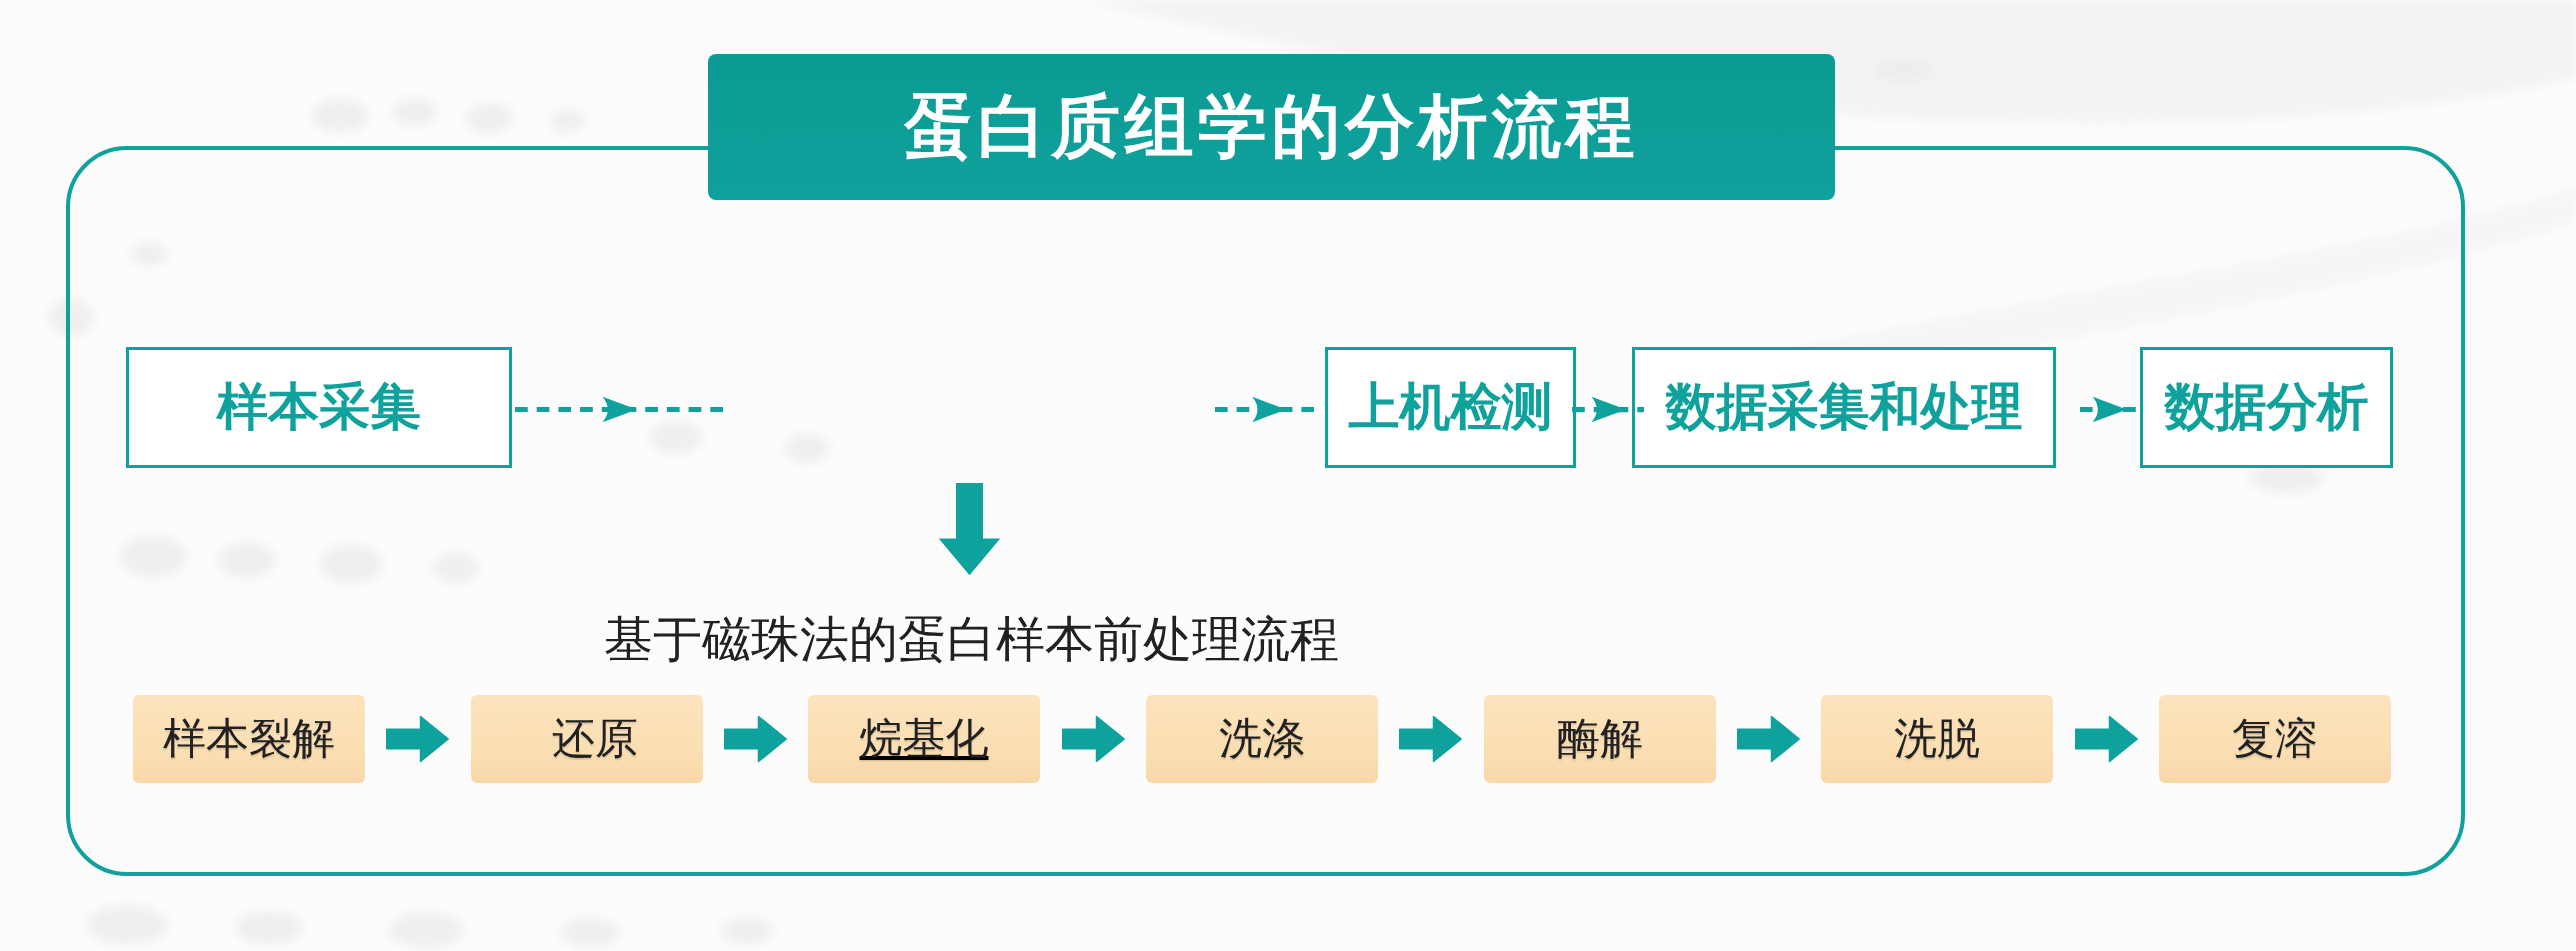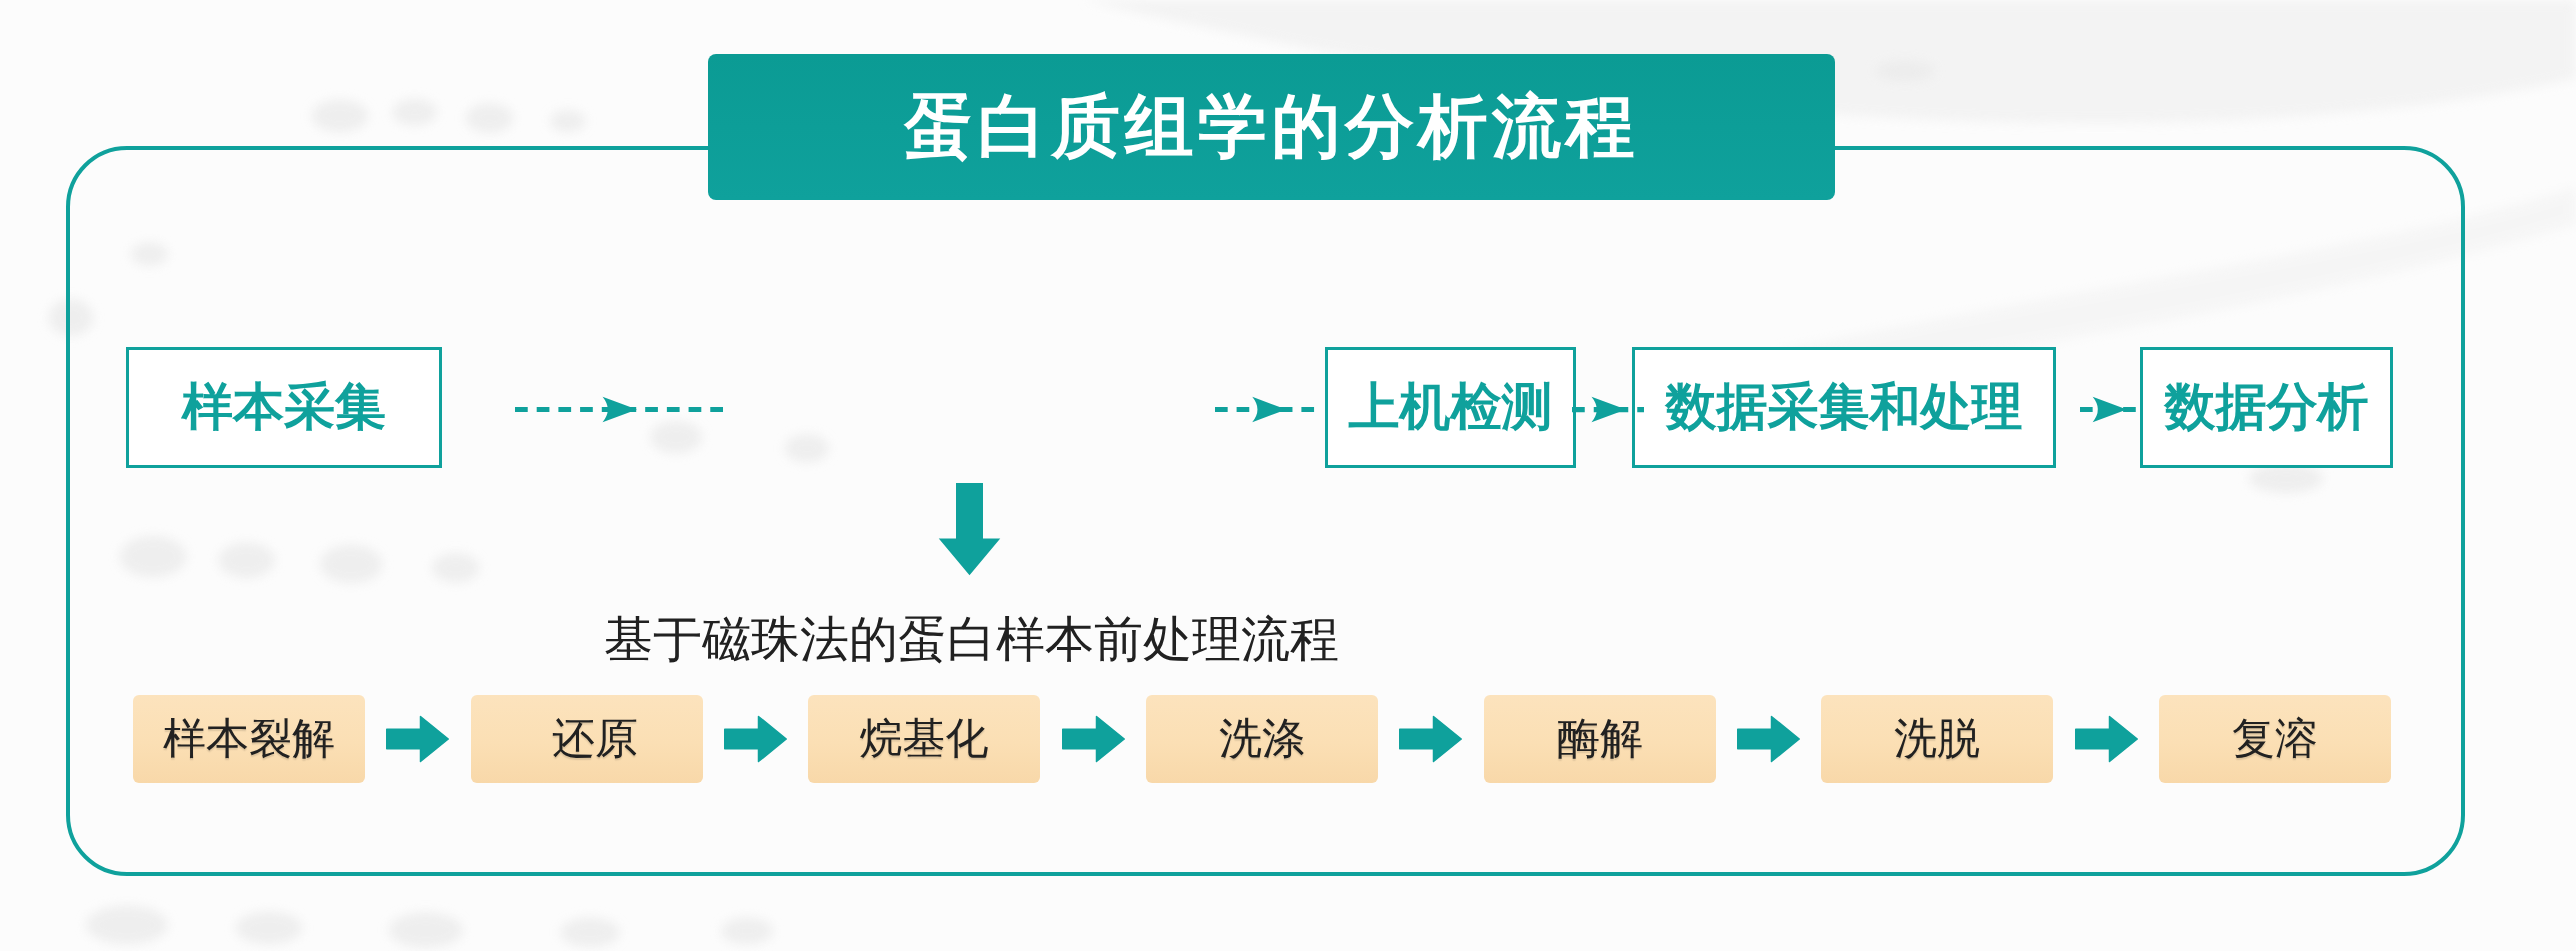--- a/index.html
+++ b/index.html
@@ -79,21 +79,21 @@
       <ellipse cx="3060" cy="640" rx="50" ry="20"></ellipse>
     </g>
   </svg>
 
   <div class="frame"></div>
 
   <div class="banner">
     <span>蛋白质组学的分析流程</span>
   </div>
 
-  <div class="step1" style="left:126px;width:316px;">
+  <div class="step1" style="left:126px;width:386px;">
     <span>样本采集</span>
   </div>
   <div class="step1" style="left:1325px;width:251px;">
     <span>上机检测</span>
   </div>
   <div class="step1" style="left:1632px;width:424px;">
     <span>数据采集和处理</span>
   </div>
   <div class="step1" style="left:2140px;width:253px;">
     <span>数据分析</span>
@@ -121,21 +121,21 @@
   </svg>
 
   <div class="subtitle">基于磁珠法的蛋白样本前处理流程</div>
 
   <div class="step2" style="left:133px;">
     <span>样本裂解</span>
   </div>
   <div class="step2" style="left:471px;padding-left:16px;">
     <span>还原</span>
   </div>
-  <div class="step2" style="left:808px;">
+  <div class="step2" style="left:808px;text-decoration:underline;">
     <span>烷基化</span>
   </div>
   <div class="step2" style="left:1146px;">
     <span>洗涤</span>
   </div>
   <div class="step2" style="left:1484px;">
     <span>酶解</span>
   </div>
   <div class="step2" style="left:1821px;">
     <span>洗脱</span>

